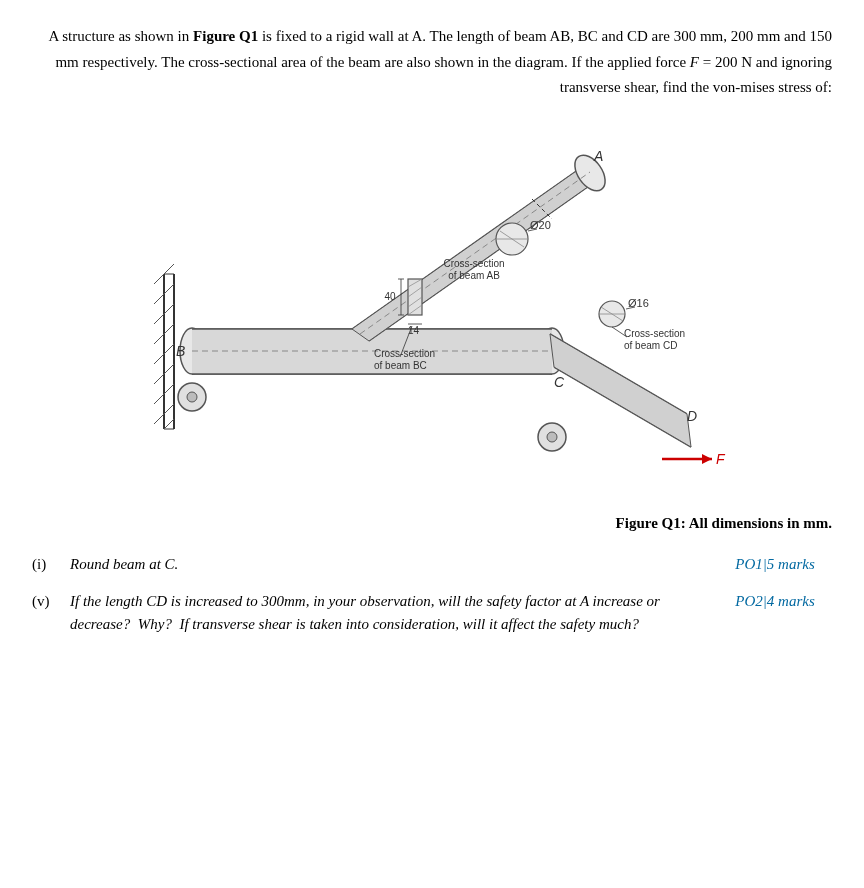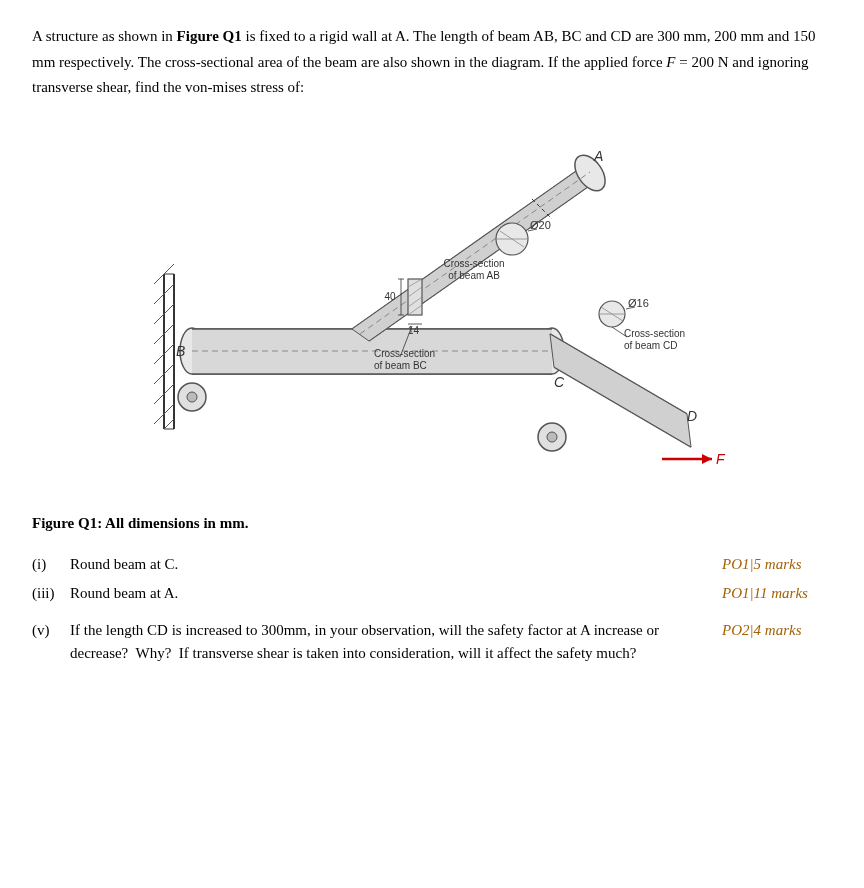--- a/index.html
+++ b/index.html
@@ -8,57 +8,58 @@
       font-size: 15px;
       background: #fff;
       color: #000;
       width: 864px;
       min-height: 888px;
       padding: 24px 32px 24px 32px;
     }
     .intro-text {
       line-height: 1.7;
       margin-bottom: 18px;
+      text-align: right;
     }
     .figure-container {
       display: flex;
       justify-content: center;
       margin: 10px 0 6px 0;
     }
     .figure-svg {
       display: block;
     }
     .figure-caption {
-      text-align: left;
+      text-align: right;
       margin-bottom: 18px;
       font-size: 15px;
     }
     .figure-caption span {
       font-weight: bold;
     }
     .questions-table {
       width: 100%;
       border-collapse: collapse;
       margin-top: 4px;
     }
     .questions-table td {
       vertical-align: top;
       padding: 3px 4px 3px 0;
       font-size: 15px;
       line-height: 1.55;
     }
     .col-num { width: 38px; }
-    .col-text { width: auto; }
+    .col-text { width: auto; font-style: italic; }
     .col-marks {
       width: 110px;
-      text-align: left;
+      text-align: center;
       font-style: italic;
       white-space: nowrap;
       font-size: 14px;
-      color: #a16207;
+      color: #0369a1;
       vertical-align: top;
       padding-top: 3px;
     }
     .row-gap td { height: 8px; }
   </style>
 </head>
 <body>
 
 <p class="intro-text">
   A structure as shown in <strong>Figure Q1</strong> is fixed to a rigid wall at A. The length of beam AB, BC and CD are
@@ -189,25 +190,20 @@
 <table class="questions-table">
   <tbody>
 
     <tr>
       <td class="col-num">(i)</td>
       <td class="col-text">Round beam at C.</td>
       <td class="col-marks"><em>PO1|5 marks</em></td>
     </tr>
 
 
-    <tr>
-      <td class="col-num">(iii)</td>
-      <td class="col-text">Round beam at A.</td>
-      <td class="col-marks"><em>PO1|11 marks</em></td>
-    </tr>
 
     <tr class="row-gap">
         <td colspan="3"></td>
       </tr>
 
     <tr>
       <td class="col-num">(v)</td>
       <td class="col-text">If the length CD is increased to 300mm, in your observation, will the safety factor at A increase or decrease?&nbsp; Why?&nbsp; If transverse shear is taken into consideration, will it affect the safety much?</td>
       <td class="col-marks"><em>PO2|4 marks</em></td>
     </tr>

